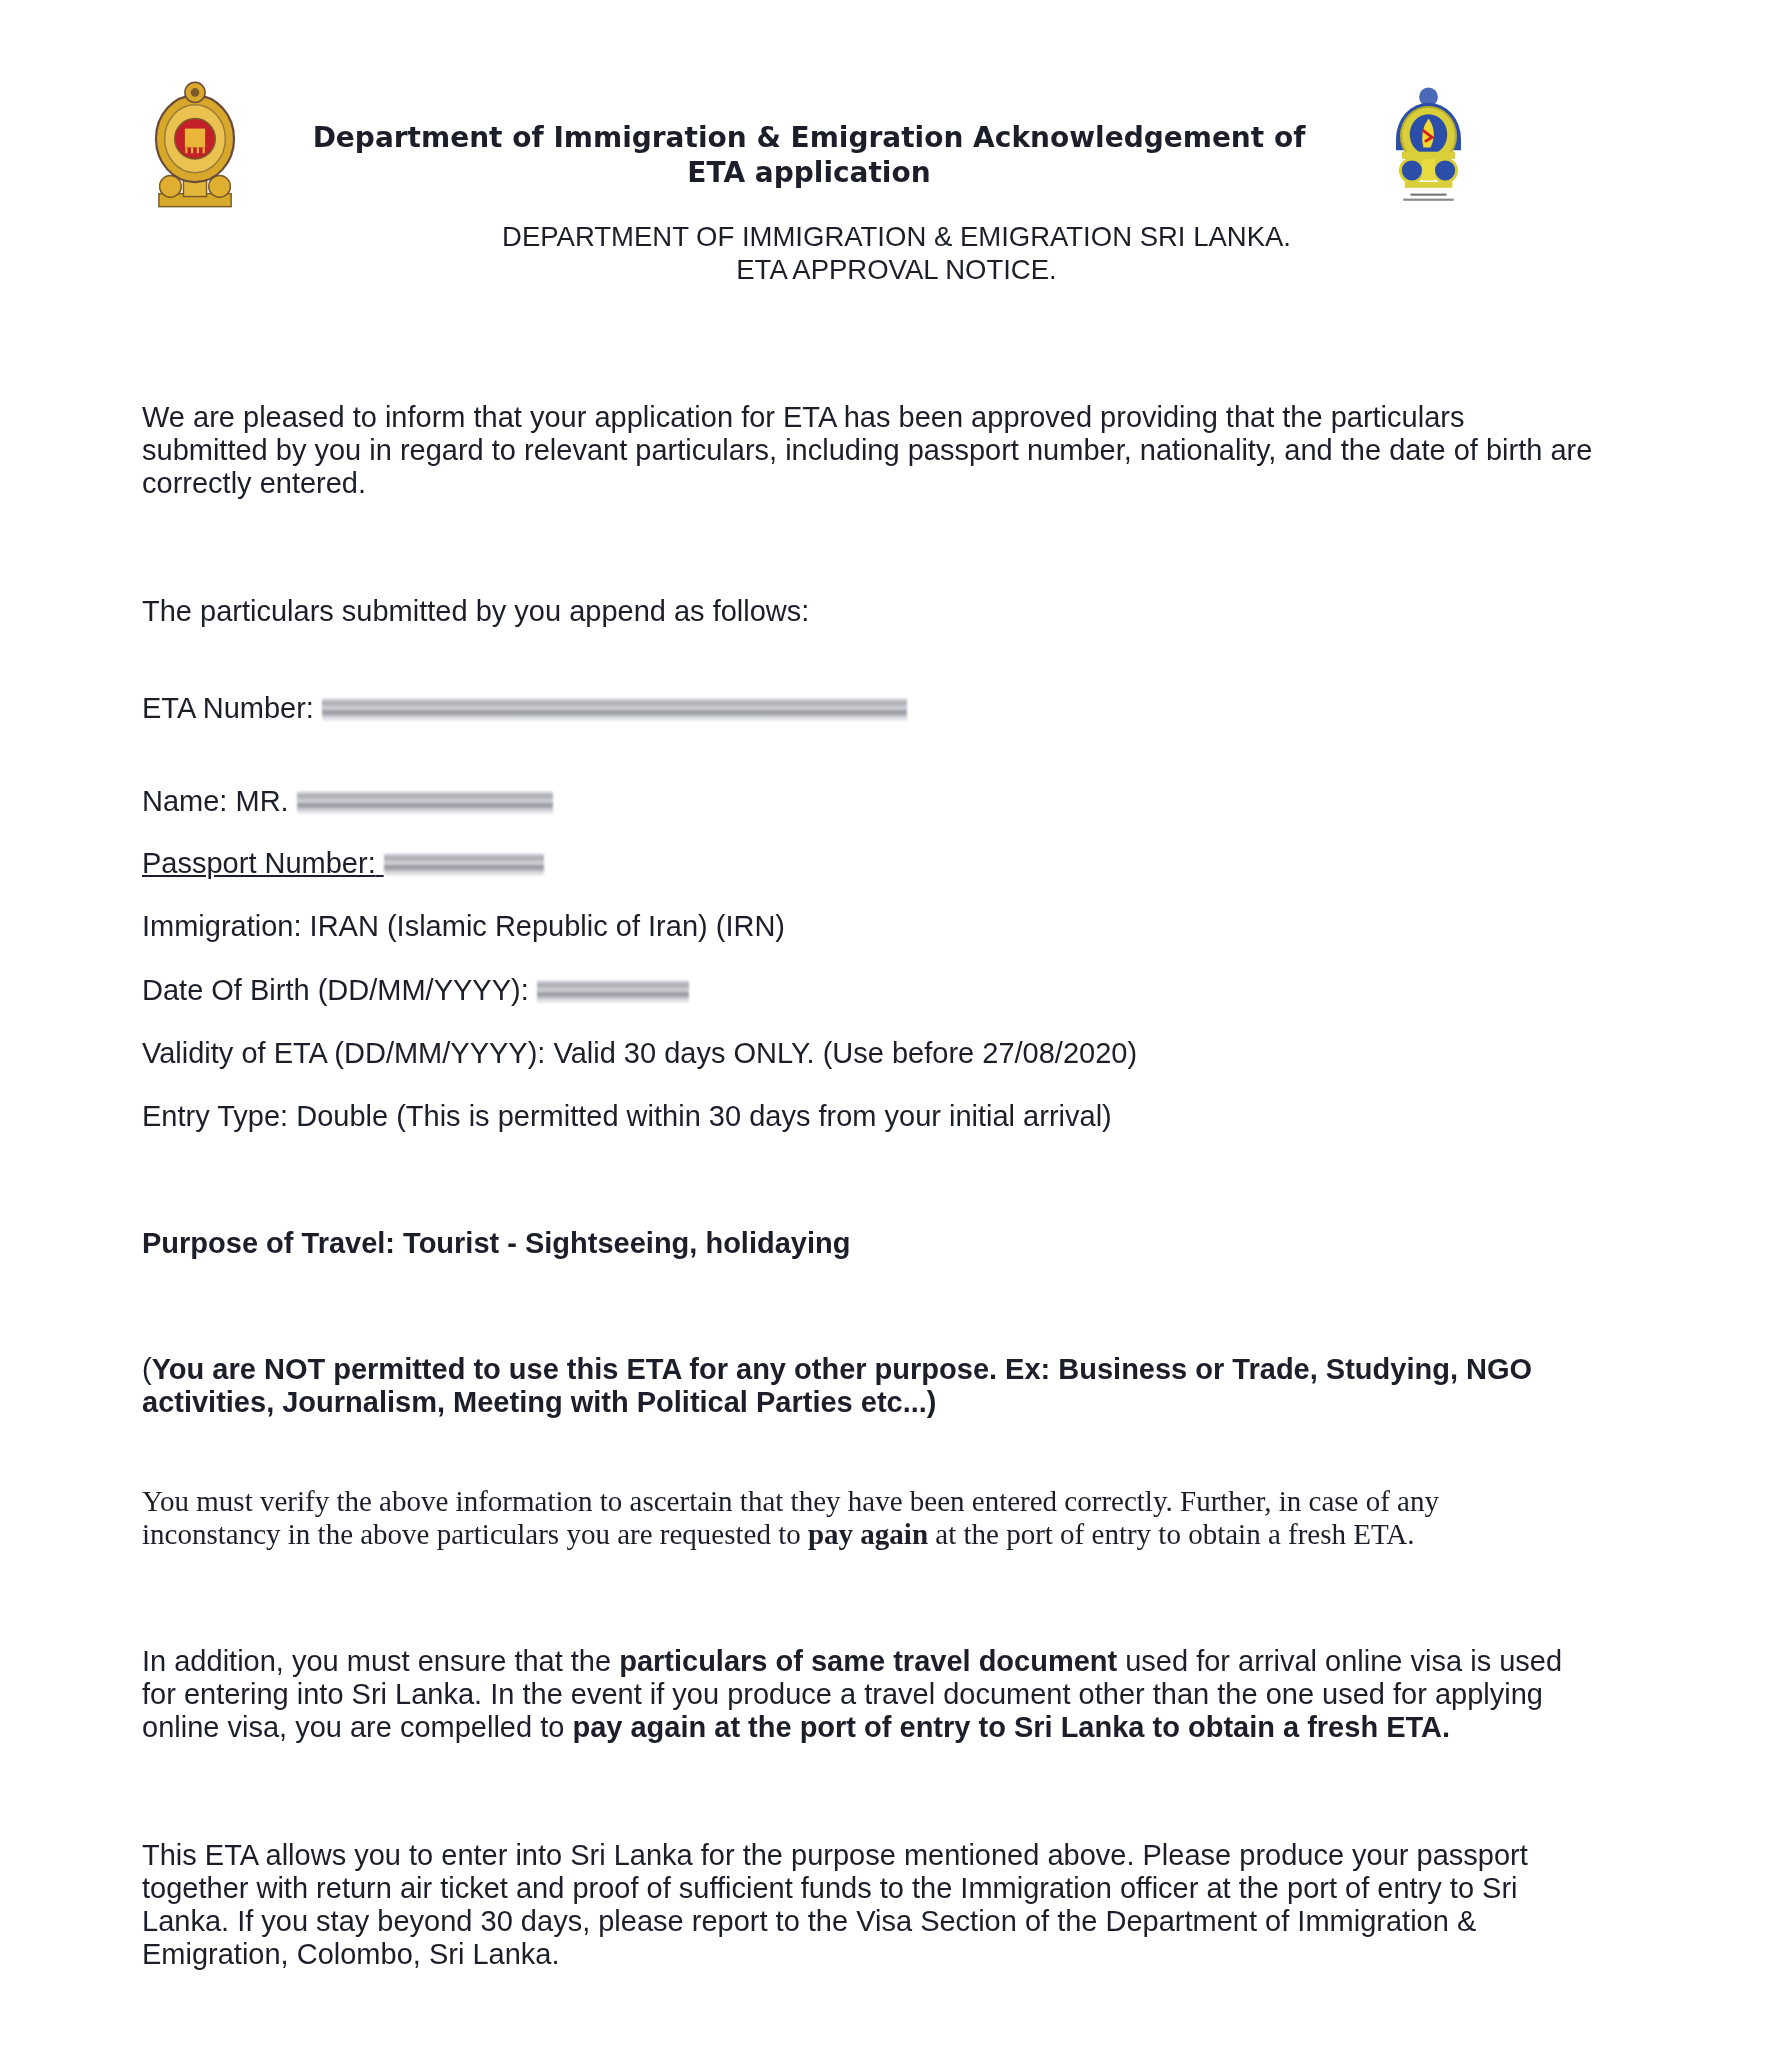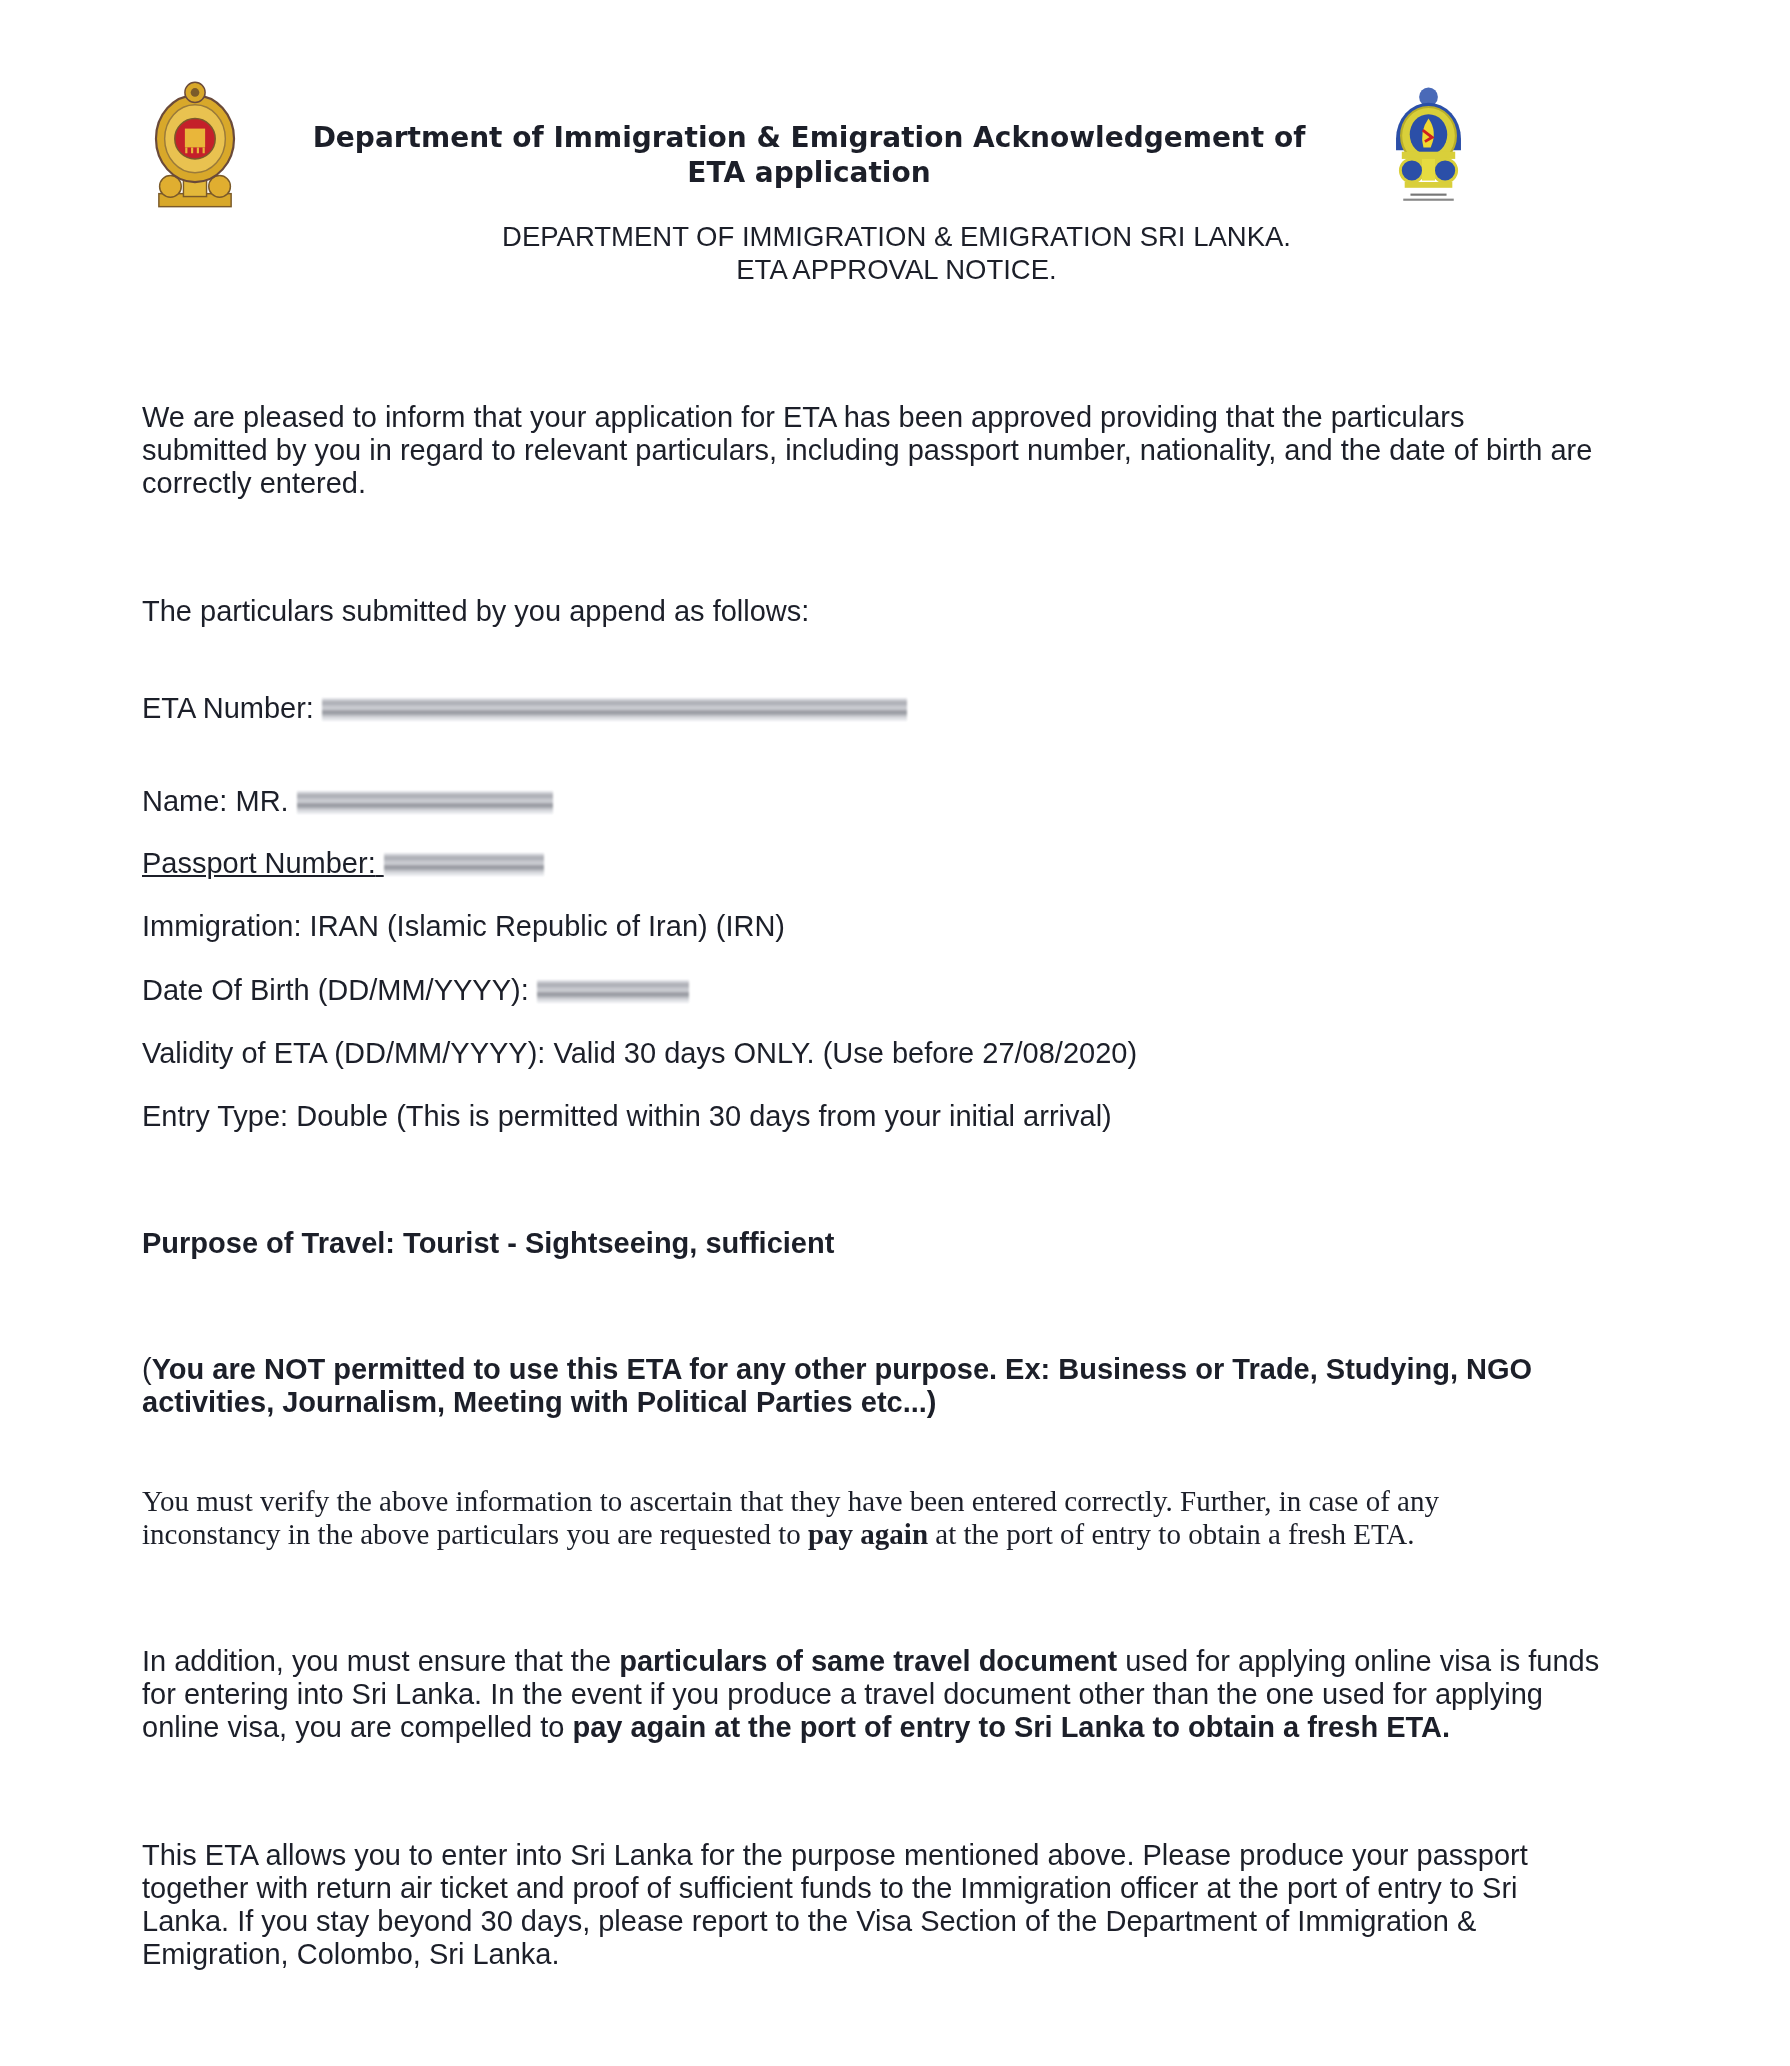--- a/index.html
+++ b/index.html
@@ -93,34 +93,34 @@
 </div>
 <div class="abs body-text" style="top:1037px;">
   <span>Validity of ETA (DD/MM/YYYY):</span>
   <span>Valid 30 days ONLY. (Use before 27/08/2020)</span>
 </div>
 <div class="abs body-text" style="top:1100px;">
   <span>Entry Type:</span>
   <span>Double (This is permitted within 30 days from your initial arrival)</span>
 </div>
 
-<div class="abs body-text bold" style="top:1227px;">Purpose of Travel: Tourist - Sightseeing, sufficient</div>
+<div class="abs body-text bold" style="top:1227px;">Purpose of Travel: Tourist - Sightseeing, holidaying</div>
 
 <div class="abs body-text" style="top:1353px;">
   <span class="line"><span>(</span><b>You are NOT permitted to use this ETA for any other purpose. Ex: Business or Trade, Studying, NGO</b></span>
   <span class="line bold">activities, Journalism, Meeting with Political Parties etc...)</span>
 </div>
 
 <div class="abs body-text" style="top:1485px;font-family:Liberation Serif, serif;">
   <span class="line">You must verify the above information to ascertain that they have been entered correctly. Further, in case of any</span>
   <span class="line"><span>inconstancy in the above particulars you are requested to </span><b>pay again</b><span> at the port of entry to obtain a fresh ETA.</span></span>
 </div>
 
 <div class="abs body-text" style="top:1645px;">
-  <span class="line"><span>In addition, you must ensure that the </span><b>particulars of same travel document</b><span> used for applying online visa is funds</span></span>
+  <span class="line"><span>In addition, you must ensure that the </span><b>particulars of same travel document</b><span> used for arrival online visa is used</span></span>
   <span class="line">for entering into Sri Lanka. In the event if you produce a travel document other than the one used for applying</span>
   <span class="line"><span>online visa, you are compelled to </span><b>pay again at the port of entry to Sri Lanka to obtain a fresh ETA.</b></span>
 </div>
 
 <div class="abs body-text" style="top:1839px;">
   <span class="line">This ETA allows you to enter into Sri Lanka for the purpose mentioned above. Please produce your passport</span>
   <span class="line">together with return air ticket and proof of sufficient funds to the Immigration officer at the port of entry to Sri</span>
   <span class="line">Lanka. If you stay beyond 30 days, please report to the Visa Section of the Department of Immigration &amp;</span>
   <span class="line">Emigration, Colombo, Sri Lanka.</span>
 </div>

